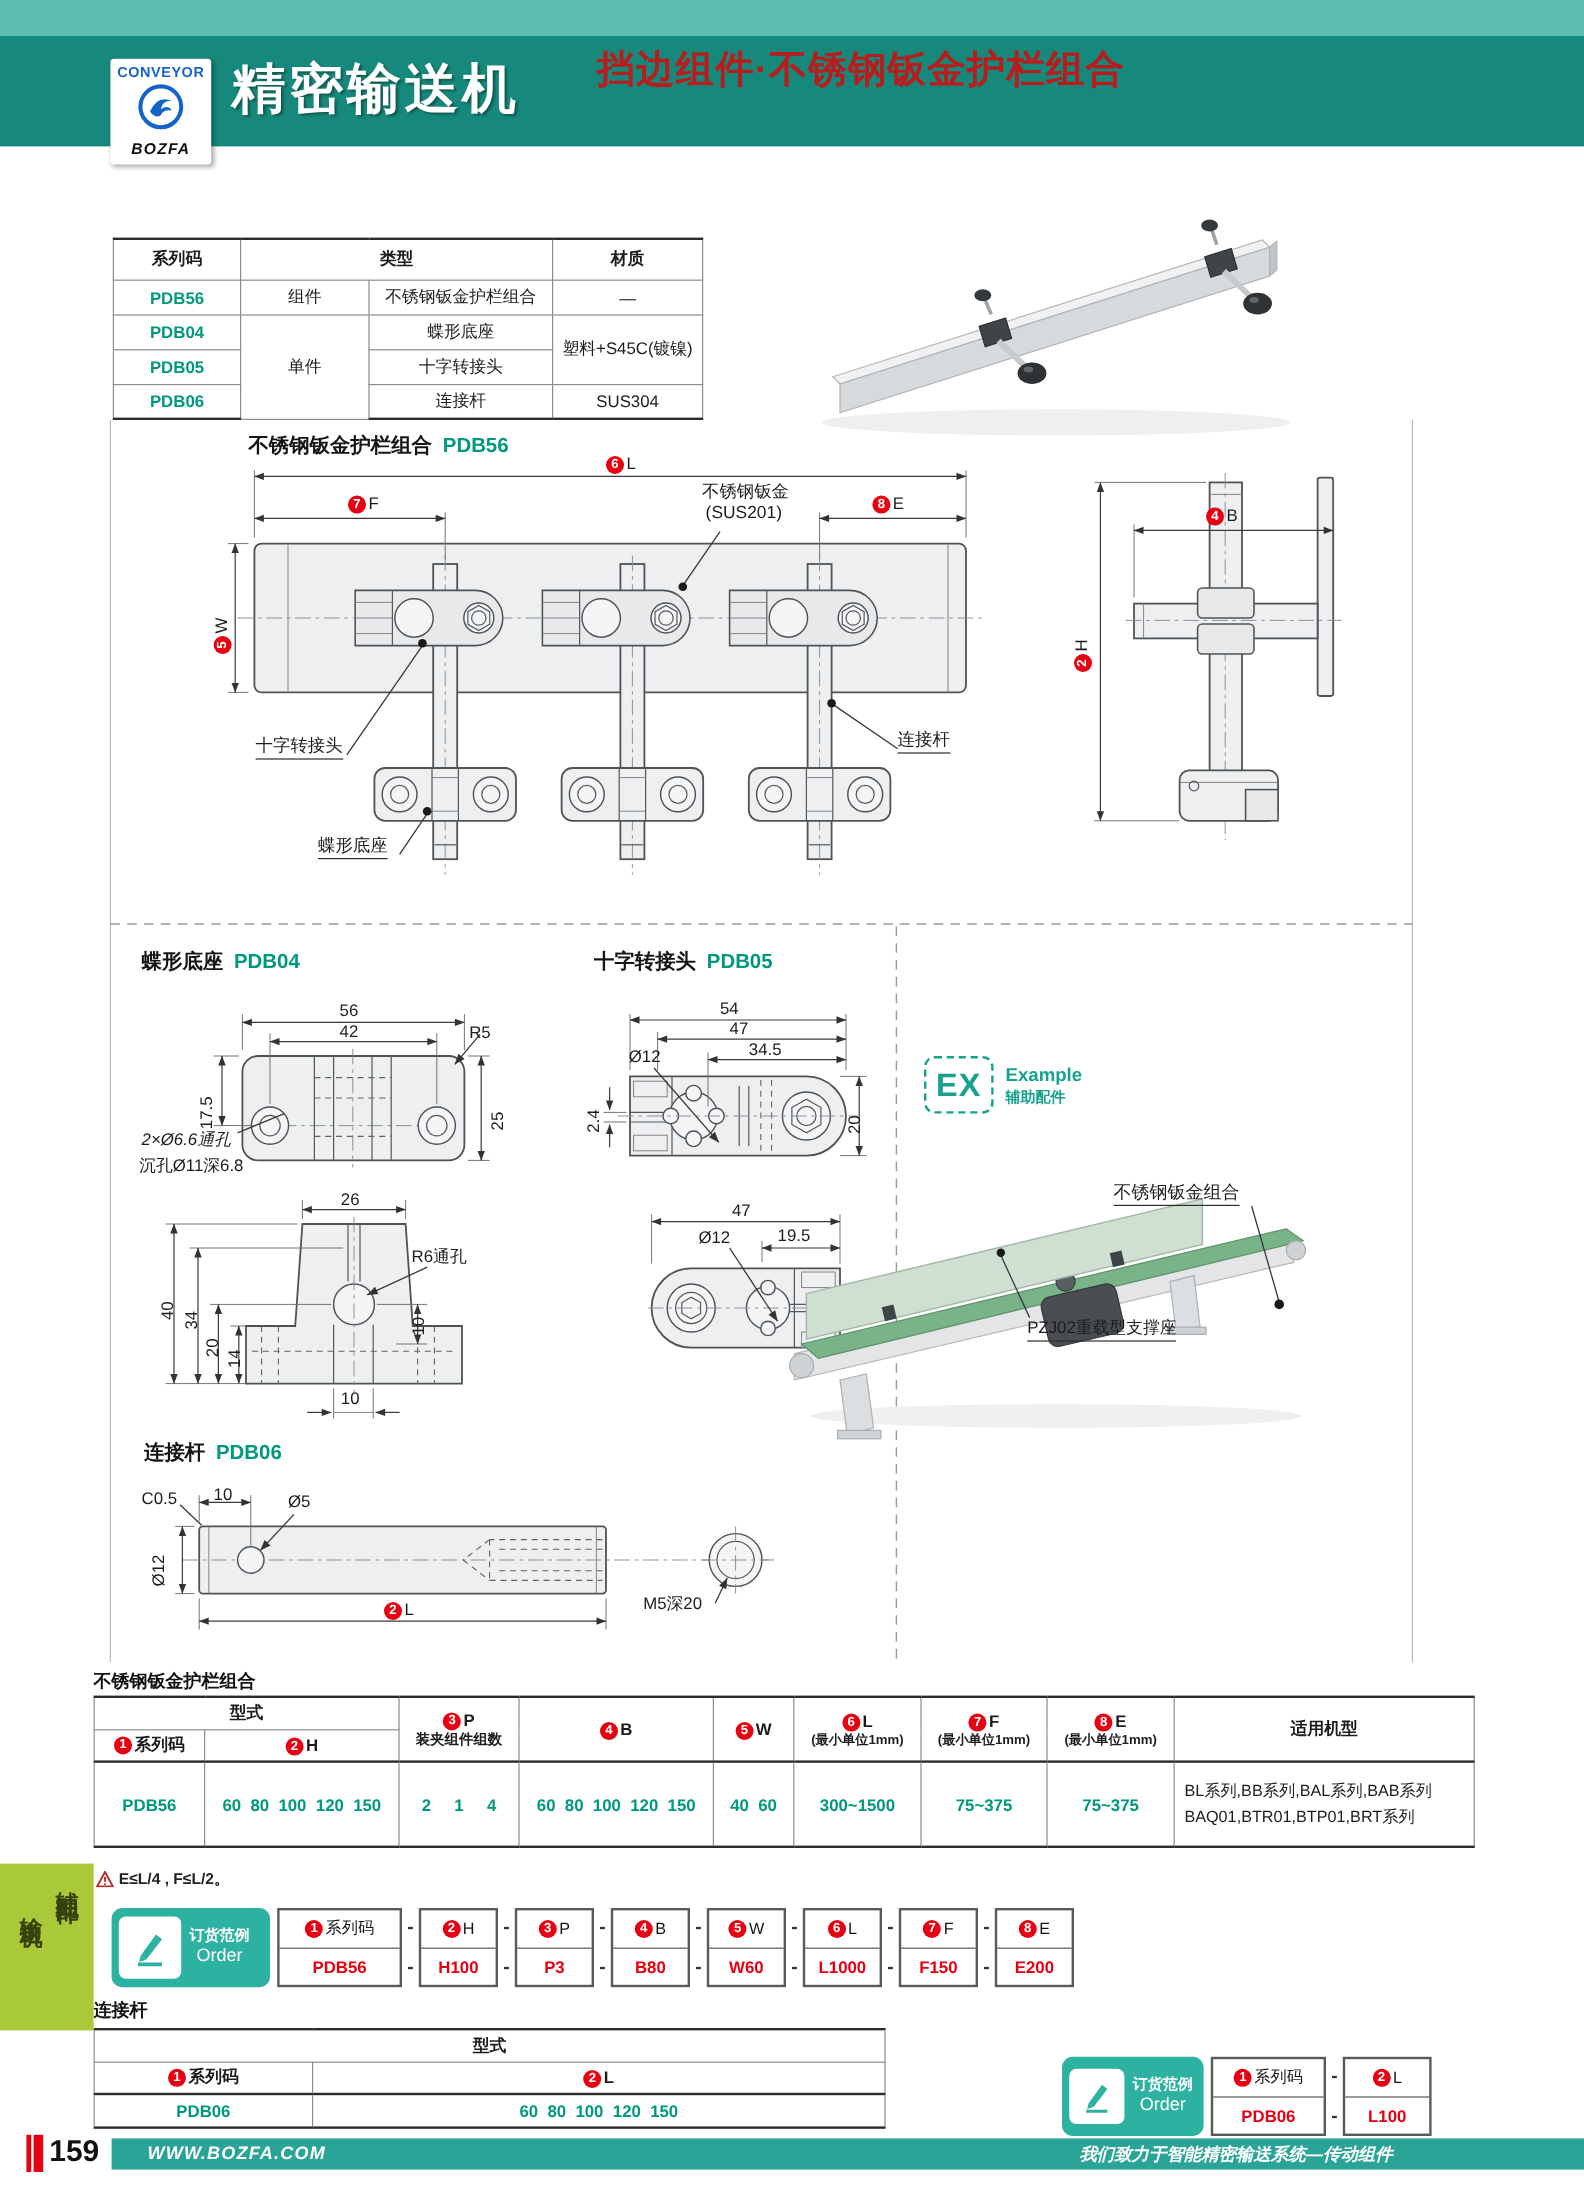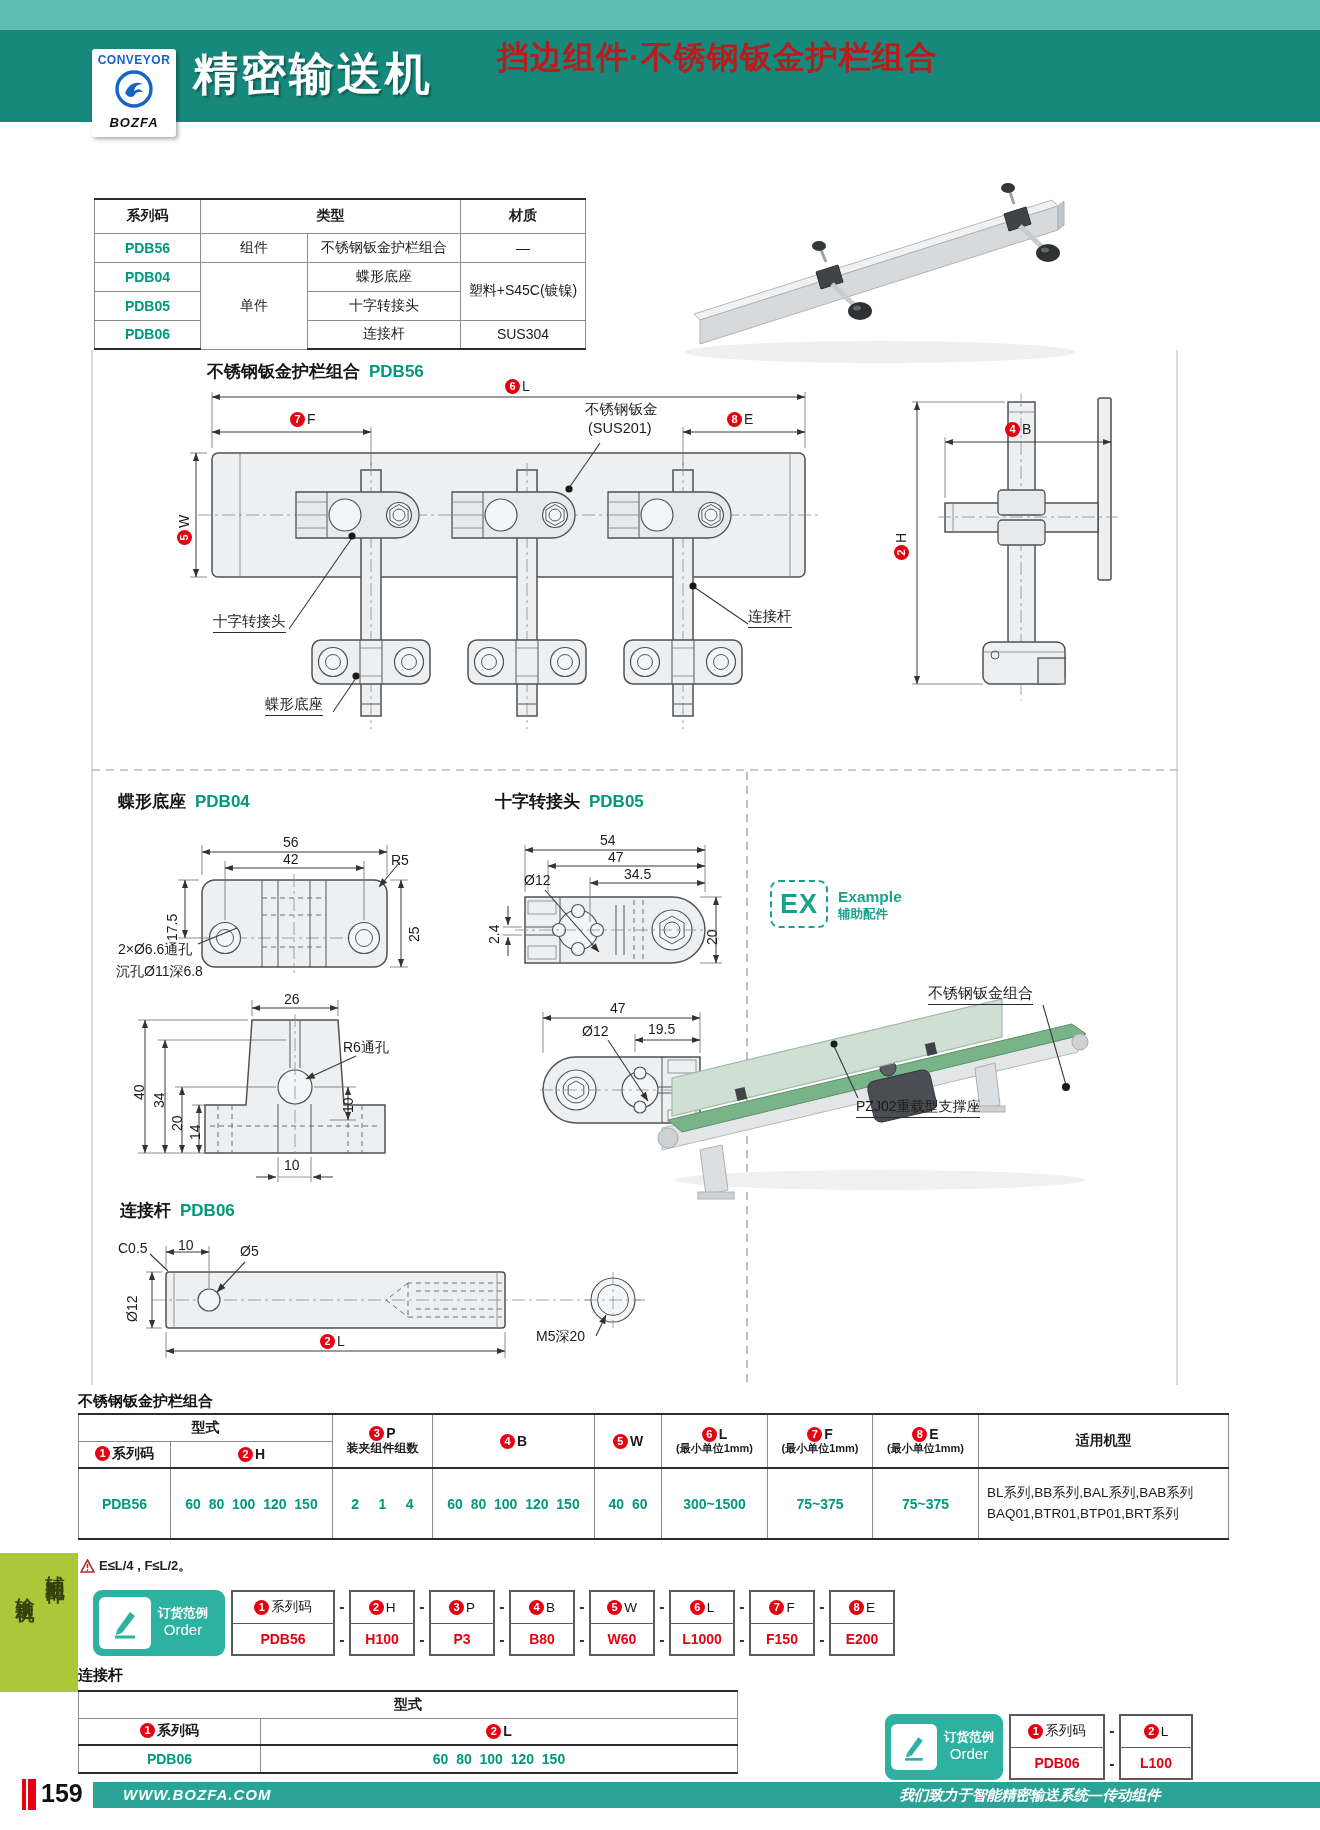--- a/index.html
+++ b/index.html
@@ -471,21 +471,21 @@
   <div class="callout" style="left:748px; top:607px;">连接杆</div>
 
   <div class="seclab" style="left:118px; top:790px;">
     <span>蝶形底座</span><span class="code">PDB04</span>
   </div>
   <div class="dimlab" style="left:283px; top:834px;">56</div>
   <div class="dimlab" style="left:283px; top:851px;">42</div>
   <div class="dimlab" style="left:391px; top:852px;">R5</div>
   <div class="dimlab vlab" style="left:164px; top:941px;">17.5</div>
   <div class="dimlab vlab" style="left:406px; top:942px;">25</div>
-  <div class="dimlab" style="left:118px; top:941px;">2×Ø6.6通孔</div>
+  <div class="dimlab" style="left:118px; top:941px;font-style:italic;">2×Ø6.6通孔</div>
   <div class="dimlab" style="left:116px; top:963px;">沉孔Ø11深6.8</div>
   <div class="dimlab" style="left:284px; top:991px;">26</div>
   <div class="dimlab" style="left:343px; top:1039px;">R6通孔</div>
   <div class="dimlab vlab" style="left:131px; top:1100px;">40</div>
   <div class="dimlab vlab" style="left:151px; top:1108px;">34</div>
   <div class="dimlab vlab" style="left:169px; top:1131px;">20</div>
   <div class="dimlab vlab" style="left:187px; top:1140px;">14</div>
   <div class="dimlab vlab" style="left:340px; top:1113px;">10</div>
   <div class="dimlab" style="left:284px; top:1157px;">10</div>
 

